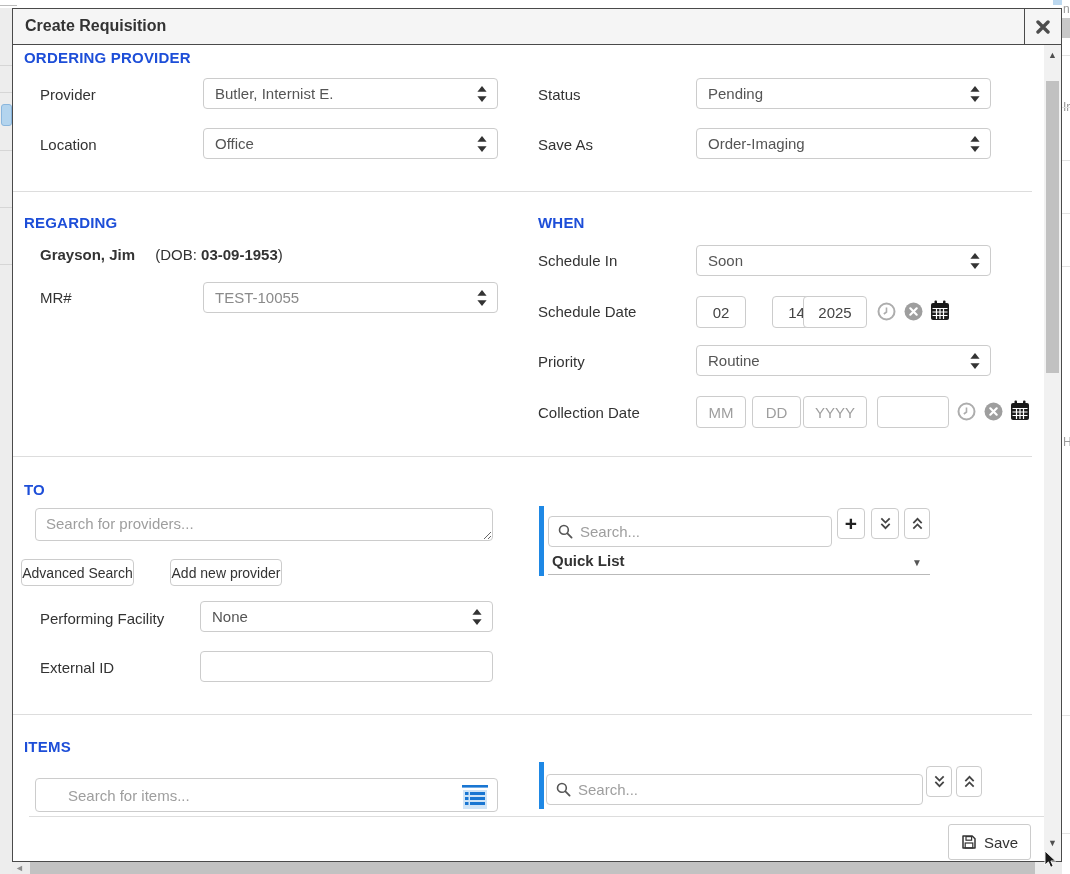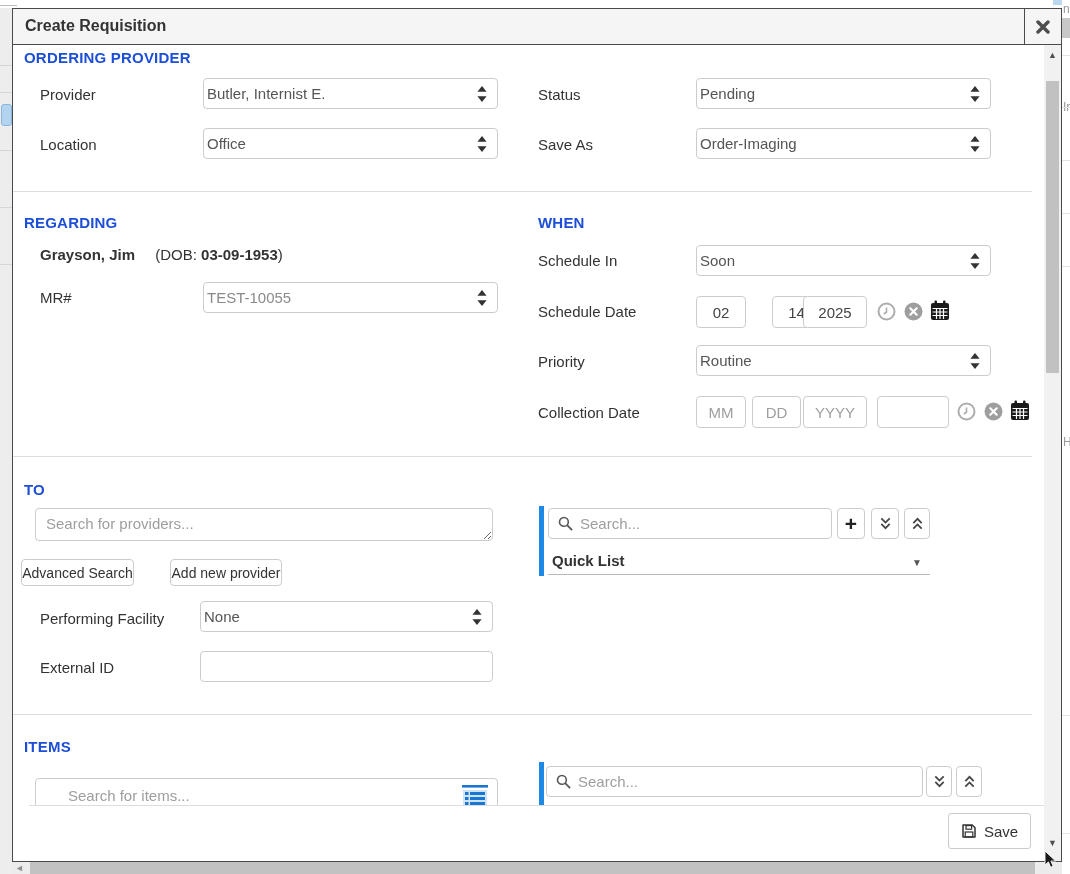--- a/index.html
+++ b/index.html
@@ -23,40 +23,40 @@
   .mhead { position:absolute; left:0; top:0; right:0; height:36px; background:#f5f5f5; border-bottom:1px solid #4a4a4a; }
   .mtitle { position:absolute; left:12px; top:8px; font-size:16px; font-weight:bold; color:#333; }
   .mclose { position:absolute; right:0; top:0; width:37px; height:35px; border-left:1px solid #4a4a4a; background:#f5f5f5; display:flex; align-items:center; justify-content:center; cursor:pointer; }
   .mbody { position:absolute; left:0; top:36px; right:0; bottom:0; background:#fff; }
   .content { position:absolute; left:0; top:0; right:17px; bottom:0; overflow:hidden; }
 
   .h-sec { position:absolute; font-size:15px; font-weight:bold; color:#1d4ed8; letter-spacing:.2px; white-space:nowrap; }
   .label { position:absolute; font-size:15px; color:#333; white-space:nowrap; }
   .divider { position:absolute; left:0; width:1019px; height:1px; background:#ddd; }
 
-  .sel { position:absolute; width:295px; height:31px; border:1px solid #ccc; border-radius:4px; background:#fff; display:flex; align-items:center; padding:0 26px 0 3px; cursor:pointer; }
+  .sel { position:absolute; width:295px; height:31px; border:1px solid #ccc; border-radius:4px; background:#fff; display:flex; align-items:center; padding:0 26px 0 11px; cursor:pointer; }
   .sel-v { font-size:15px; color:#555; overflow:hidden; white-space:nowrap; }
   .sel svg.updn { position:absolute; right:10px; top:50%; margin-top:-8px; }
 
   input, textarea { font-family:"Liberation Sans", sans-serif; outline:none; }
   ::placeholder { color:#9e9e9e; opacity:1; }
   .txtbox { position:absolute; border:1px solid #ccc; border-radius:4px; background:#fff; font-size:15px; color:#444; padding:0 10px; }
   .datebox { position:absolute; height:32px; border:1px solid #ccc; border-radius:4px; background:#fff; font-size:15px; color:#444; text-align:center; }
   .ta { position:absolute; border:1px solid #ccc; border-radius:4px; background:#fff; font-size:15px; color:#444; padding:6px 10px; resize:both; }
   .btn { position:absolute; border:1px solid #ccc; border-radius:4px; background:#fff; font-size:14px; color:#333; display:flex; align-items:center; justify-content:center; cursor:pointer; }
   .iconbtn { position:absolute; border:1px solid #ccc; border-radius:4px; background:#fff; display:flex; align-items:center; justify-content:center; cursor:pointer; }
   .icon { position:absolute; cursor:pointer; line-height:0; }
   .bluebar { position:absolute; width:5px; background:#1e88e5; }
-  .searchbox { position:absolute; height:31px; border:1px solid #ccc; border-radius:4px; background:#fff; display:flex; align-items:center; padding:0 9px; }
+  .searchbox { position:absolute; height:31px; border:1px solid #ccc; border-radius:4px; background:#fff; display:flex; align-items:center; padding:0 9px;margin-top:8px; }
   .searchbox input { border:none; flex:1; font-size:15px; color:#333; margin-left:7px; min-width:0; background:transparent; }
   .ql-label { position:absolute; font-size:15px; font-weight:bold; color:#333; }
   .ql-caret { position:absolute; font-size:10px; color:#555; cursor:pointer; }
   .ql-line { position:absolute; height:1px; background:#b9b9b9; }
 
-  .mfooter { position:absolute; left:16px; right:17px; bottom:0; height:56px; background:#fff; border-top:1px solid #ddd; z-index:5; }
+  .mfooter { position:absolute; left:16px; right:17px; bottom:0; height:45px; background:#fff; border-top:1px solid #ddd; z-index:5; }
   .savebtn { position:absolute; right:13px; top:7px; width:83px; height:36px; border:1px solid #ccc; border-radius:3px; background:#fff; display:flex; align-items:center; justify-content:center; gap:7px; font-size:15px; color:#333; cursor:pointer; }
 
   .vscroll { position:absolute; right:0; top:0; bottom:0; width:17px; background:#f1f1f1; z-index:6; }
   .vthumb { position:absolute; left:2px; top:36px; width:13px; height:292px; background:#c1c1c1; }
   .varrow { position:absolute; left:0; width:17px; text-align:center; font-size:9px; color:#4f4f4f; cursor:pointer; }
   .hscroll { position:absolute; left:12px; top:862px; width:1050px; height:12px; background:#ececec; z-index:6; }
   .hthumb { position:absolute; left:18px; top:0; width:1005px; height:12px; background:#c2c2c2; }
   .harrow { position:absolute; left:3px; top:0; font-size:9px; line-height:12px; color:#8f8f8f; cursor:pointer; }
 
   .cursor { position:absolute; left:1044px; top:850px; z-index:50; }

